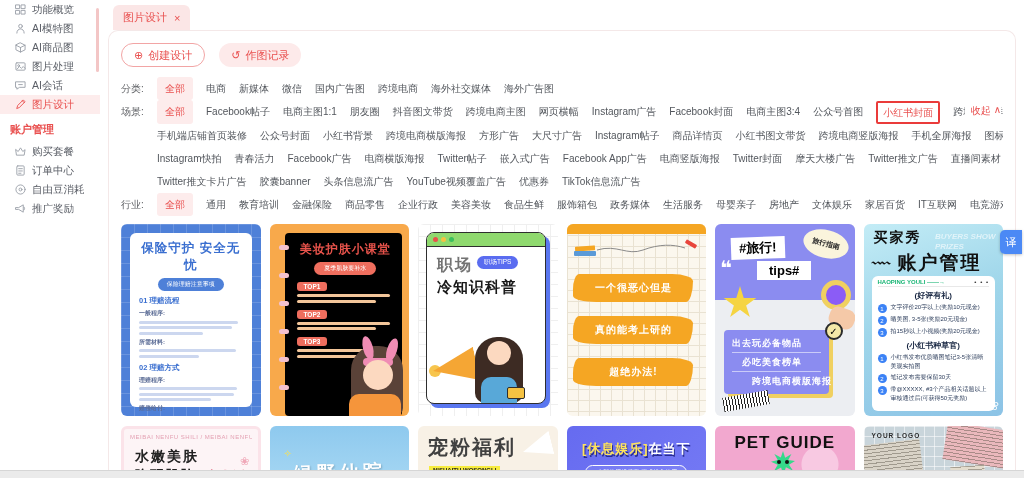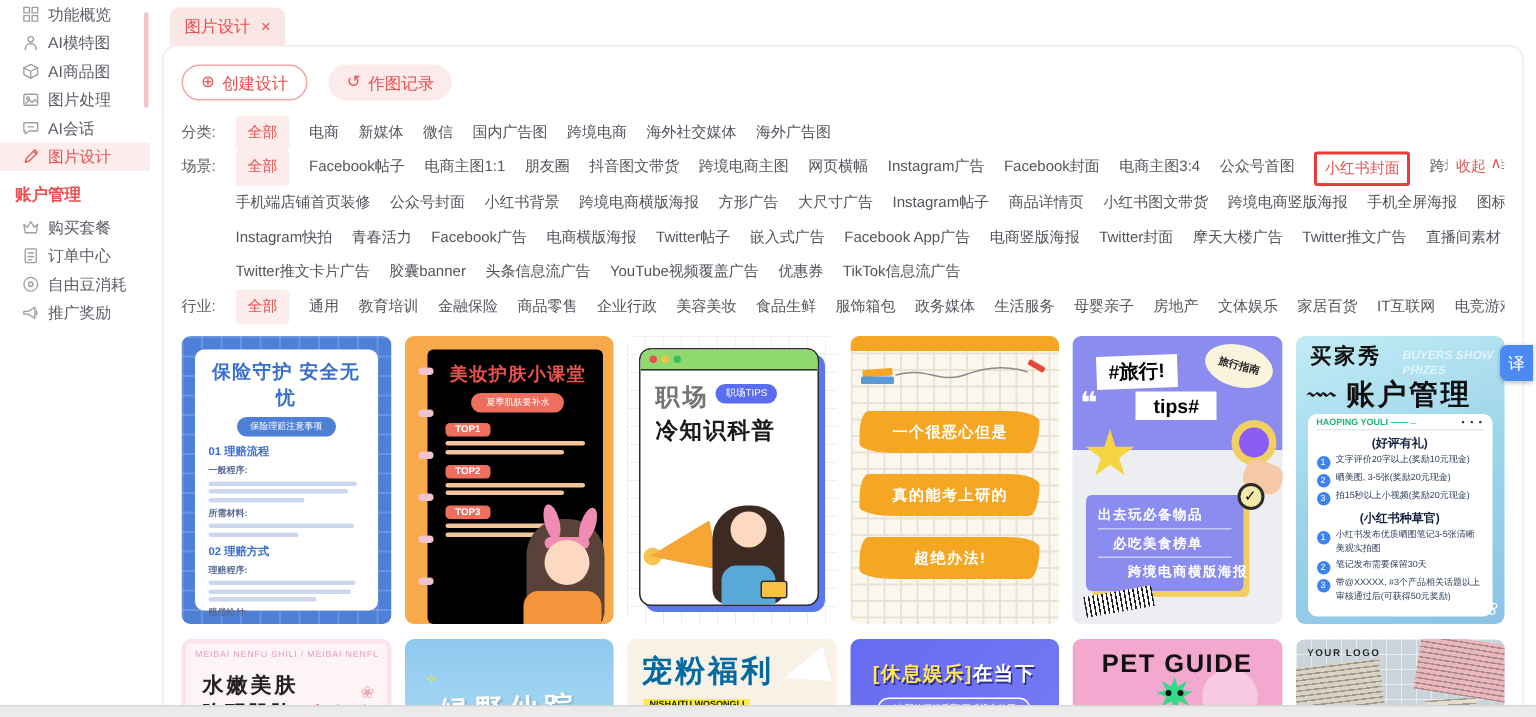--- a/index.html
+++ b/index.html
@@ -160,21 +160,21 @@
   .be-t2 { font-size:14px; font-weight:900; color:#222; margin-left:11px; letter-spacing:1px; }
   .be-acc { color:#d4405c; font-size:12.5px; }
   .be-flower { position:absolute; right:8px; top:26px; color:#f0a8b8; font-size:11px; }
 
   .c-forest { background:linear-gradient(#8ec9ee 0%,#aedcf5 40%,#7fb06a 78%,#4f7d4a 100%); }
   .fo-title { position:absolute; left:0; right:0; top:34px; text-align:center; color:#fff; font-size:19px;
     font-weight:900; letter-spacing:4px; text-shadow:1px 1px 2px rgba(0,0,0,.2); transform:rotate(-2deg); }
   .fo-spark { position:absolute; left:14px; top:22px; color:#f5e05a; font-size:10px; }
 
   .c-fans { background:#f8f1e6; }
-  .fa-title { font-size:20px; font-weight:900; color:#0369a1; margin:8px 0 5px 10px; letter-spacing:2px; }
+  .fa-title { font-size:20px; font-weight:900; color:#404040; margin:8px 0 5px 10px; letter-spacing:2px; }
   .fa-horn { position:absolute; right:6px; top:8px; width:30px; height:24px; background:#fff;
     clip-path:polygon(0 60%,100% 0,100% 100%); transform:rotate(-14deg); }
   .fa-small { background:#f7ec3f; color:#222; font-size:6px; font-weight:bold; width:max-content; padding:1px 4px; margin:5px 0 1px 11px; }
   .fa-hl { background:#f7ec3f; color:#111; font-size:13px; font-weight:900; width:max-content; padding:2px 6px; margin-left:11px; transform:rotate(-1deg); }
 
   .c-rest { background:linear-gradient(135deg,#666bf0,#7d82f7); }
   .re-line { text-align:center; margin-top:14px; font-size:13px; font-weight:900; text-shadow:1px 1.5px 0 #282c8e; letter-spacing:1px; }
   .re-t1 { color:#ffe45c; } .re-t2 { color:#fff; }
   .re-pill { margin:7px auto 0; width:max-content; border:1px solid #fff; border-radius:9px; color:#fff;
     font-size:6px; padding:2px 9px; background:rgba(255,255,255,.08); }

